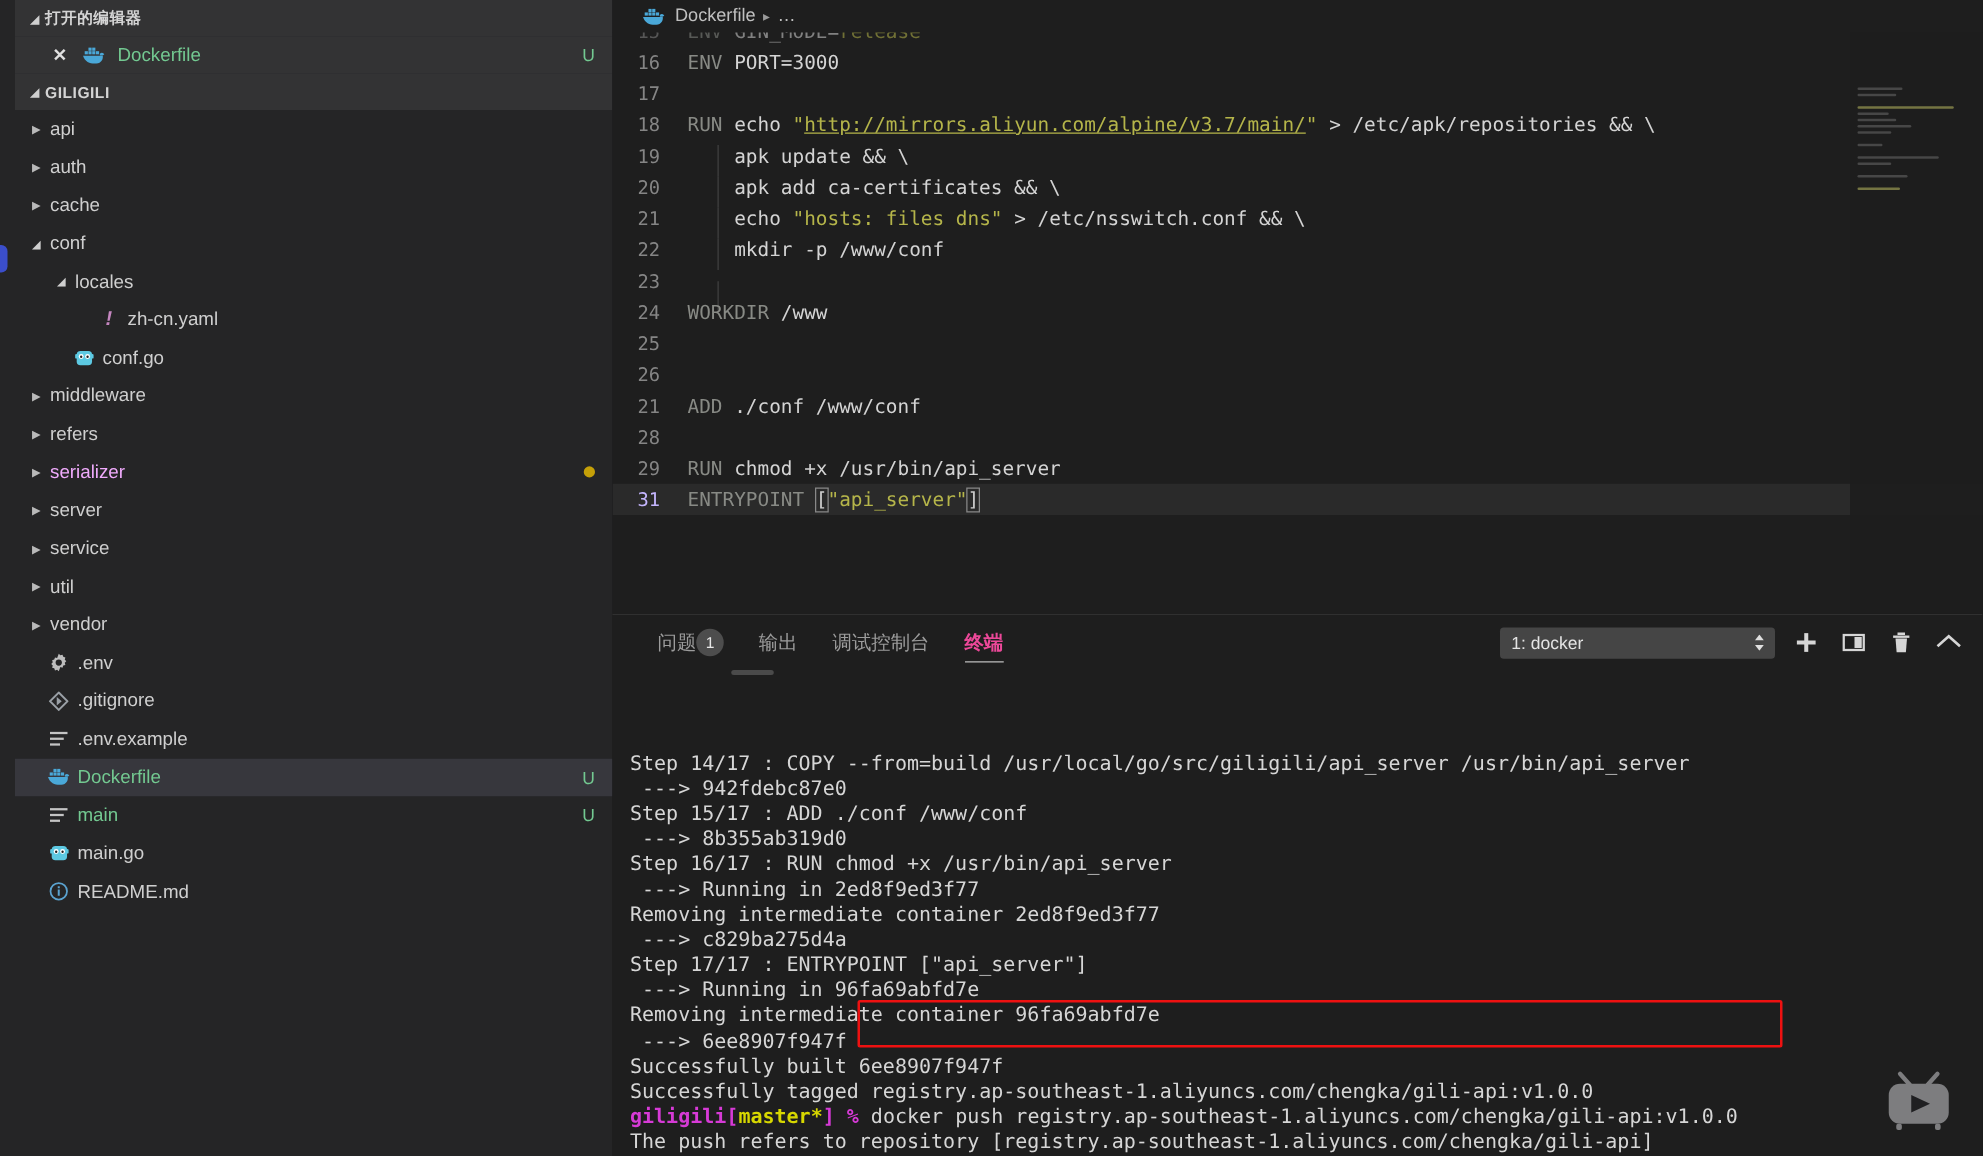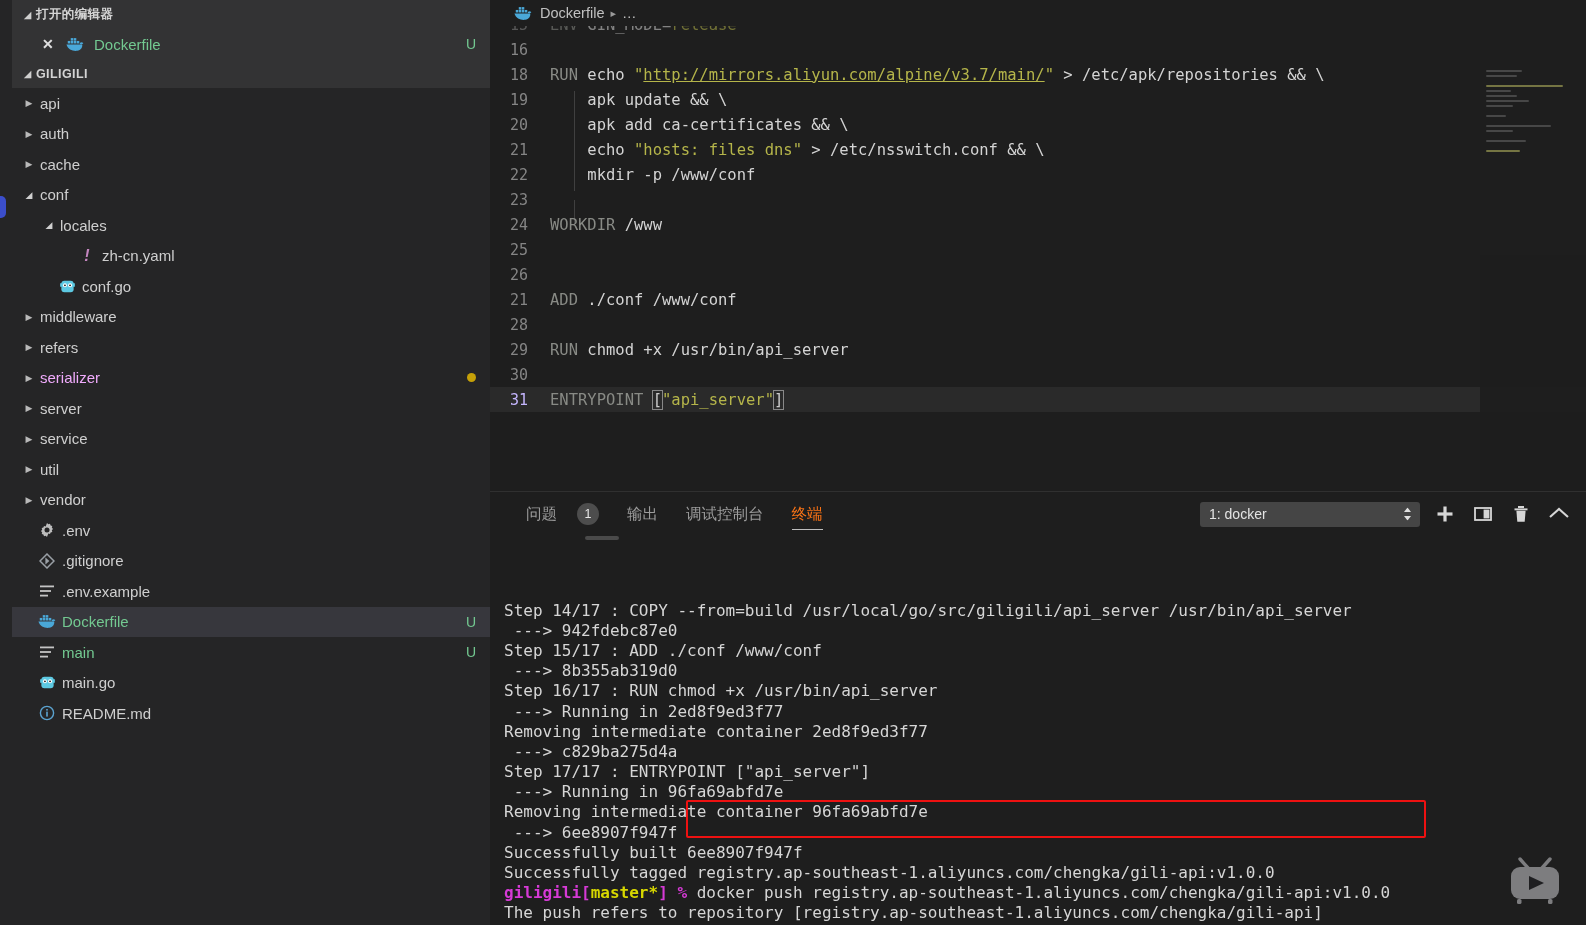--- a/index.html
+++ b/index.html
@@ -95,24 +95,24 @@
   }
   .mm-line { height:2.4px; margin-left:6px; background:#4a4a4a; border-radius:1px; }
 
   
   .panel { flex:1 1 auto; display:flex; flex-direction:column; background:#1e1e1e; border-top:1px solid #303030; min-height:0;}
   .panel-head {
     height:44px; flex:0 0 44px; display:flex; align-items:center; padding:0 14px 0 22px;
     background:#1e1e1e;
   }
   .ptab {
-    position:relative; display:flex; align-items:center; gap:20px;
+    position:relative; display:flex; align-items:center; gap:0;
     height:44px; padding:0 14px; font-size:15.5px; color:#9c9c9c;justify-content:space-between;
   }
-  .ptab.active { color:#f97316; }
+  .ptab.active { color:#ec4899;font-weight:bold; }
   .ptab.active::after {
     content:""; position:absolute; left:14px; right:14px; bottom:6px; height:1.5px; background:#bdbdbd;
   }
   .ptab-badge {
     min-width:22px; height:22px; border-radius:11px; background:#4d4d4d; color:#e8e8e8;
     font-size:12.5px; display:inline-flex; align-items:center; justify-content:center; padding:0 6px;
   }
   .panel-actions { margin-left:auto; display:flex; align-items:center; gap:12px; }
   .term-select {
     width:220px; height:25px; background:#454545; color:#e4e4e4; border:none; border-radius:3px;
@@ -390,34 +390,34 @@
         </svg>
       </span>
       <span>Dockerfile</span>
       <span class="bc-sep">▸</span>
       <span class="bc-dots">…</span>
     </div>
 
     <div class="editor">
       <div class="code-scroller" id="code">
           <div class="cline" style="height: 25px; margin-top: -14px; opacity: 0.55;"><span class="gutter">15</span><span class="codetext"><span class="kw">ENV </span><span class="txt">GIN_MODE=</span><span class="yel">release</span></span></div>
-          <div class="cline"><span class="gutter">16</span></div>
+          <div class="cline"><span class="gutter">16</span><span class="codetext"><span class="kw">ENV </span><span class="txt">PORT=3000</span></span></div>
+          <div class="cline"><span class="gutter">17</span><span class="codetext"></span></div>
           <div class="cline"><span class="gutter">18</span><span class="codetext"><span class="kw">RUN </span><span class="txt">echo </span><span class="yel">"</span><span class="url">http://mirrors.aliyun.com/alpine/v3.7/main/</span><span class="yel">"</span><span class="txt"> &gt; /etc/apk/repositories &amp;&amp; \</span></span></div>
           <div class="cline"><span class="gutter">19</span><span class="codetext" style="position: relative;"><span class="indentguide" style="left: 24px; top: 0px; height: 25px; position: absolute;"></span><span class="txt">    apk update &amp;&amp; \</span></span></div>
           <div class="cline"><span class="gutter">20</span><span class="codetext" style="position: relative;"><span class="indentguide" style="left: 24px; top: 0px; height: 25px; position: absolute;"></span><span class="txt">    apk add ca-certificates &amp;&amp; \</span></span></div>
           <div class="cline"><span class="gutter">21</span><span class="codetext" style="position: relative;"><span class="indentguide" style="left: 24px; top: 0px; height: 25px; position: absolute;"></span><span class="txt">    echo </span><span class="yel">"hosts: files dns"</span><span class="txt"> &gt; /etc/nsswitch.conf &amp;&amp; \</span></span></div>
           <div class="cline"><span class="gutter">22</span><span class="codetext" style="position: relative;"><span class="indentguide" style="left: 24px; top: 0px; height: 25px; position: absolute;"></span><span class="txt">    mkdir -p /www/conf</span></span></div>
           <div class="cline"><span class="gutter">23</span><span class="codetext" style="position: relative;"><span class="indentguide" style="left: 24px; top: 0px; height: 25px; position: absolute;"></span></span></div>
           <div class="cline"><span class="gutter">24</span><span class="codetext"><span class="kw">WORKDIR </span><span class="txt">/www</span></span></div>
           <div class="cline"><span class="gutter">25</span><span class="codetext"></span></div>
           <div class="cline"><span class="gutter">26</span></div>
           <div class="cline"><span class="gutter">21</span><span class="codetext"><span class="kw">ADD </span><span class="txt">./conf /www/conf</span></span></div>
           <div class="cline"><span class="gutter">28</span><span class="codetext"></span></div>
           <div class="cline"><span class="gutter">29</span><span class="codetext"><span class="kw">RUN </span><span class="txt">chmod +x /usr/bin/api_server</span></span></div>
-          <div class="cline"><span class="gutter">30</span><span class="codetext"></span></div>
           <div class="cline cursorline"><span class="gutter">31</span><span class="codetext"><span class="kw">ENTRYPOINT </span><span class="brkt">[</span><span class="yel">"api_server"</span><span class="brkt">]</span></span></div>
         </div>
       <div class="minimap" id="minimap">
           <div class="mm-line" style="width: 36px; margin-top: 44px;"></div>
           <div class="mm-line" style="width: 30.6px; margin-top: 2.6px;"></div>
           <div class="mm-line" style="width: 0px; margin-top: 2.6px;"></div>
           <div class="mm-line" style="width: 77.4px; margin-top: 2.6px; background: rgb(122, 122, 69);"></div>
           <div class="mm-line" style="width: 25.2px; margin-top: 2.6px;"></div>
           <div class="mm-line" style="width: 30.6px; margin-top: 2.6px;"></div>
           <div class="mm-line" style="width: 43.2px; margin-top: 2.6px;"></div>

